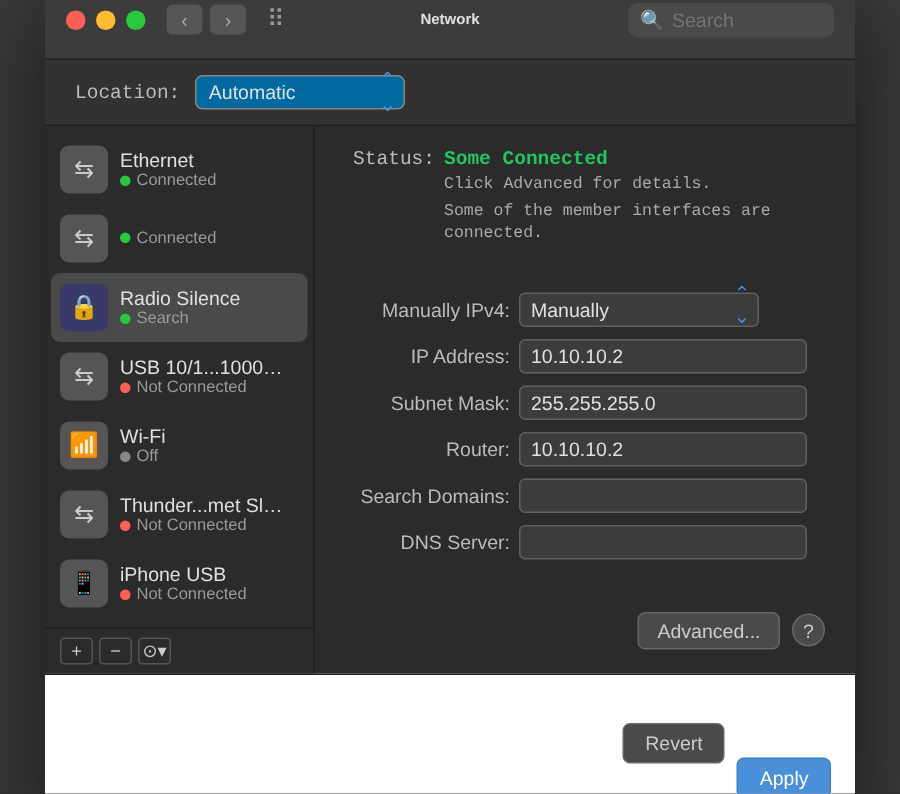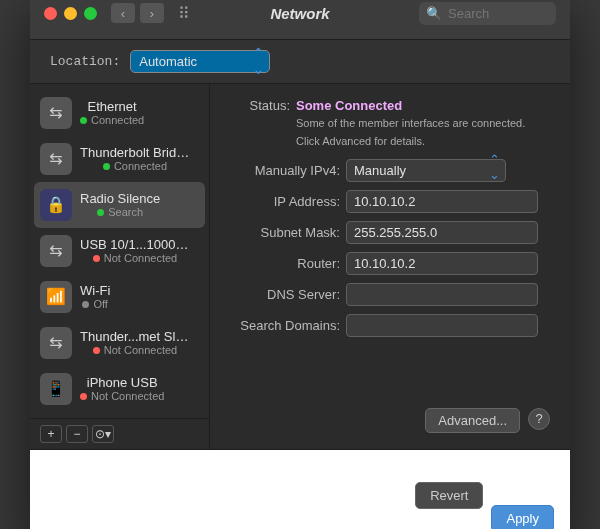--- a/index.html
+++ b/index.html
@@ -63,23 +63,22 @@
     .grid-icon {
       margin-left: 14px;
       color: #999;
       font-size: 16px;
     }
     .titlebar-title {
       position: absolute;
       left: 50%;
       transform: translateX(-50%);
       color: #e0e0e0;
-      font-size: 15px;
+      font-size: 10px;
       font-weight: 600;
-      font-style: italic;
     }
     .search-box {
       margin-left: auto;
       display: flex;
       align-items: center;
       background: #4a4a4a;
       border-radius: 6px;
       padding: 4px 8px;
       gap: 5px;
     }
@@ -155,21 +154,20 @@
       align-items: center;
       justify-content: center;
       color: #ccc;
       font-size: 16px;
       flex-shrink: 0;
     }
     .net-icon.vpn { background: #3a3a6a; }
     .net-info {
       display: flex;
       flex-direction: column;
-      align-items: center;
     }
     .net-name {
       color: #e0e0e0;
       font-size: 13px;
       font-weight: 500;
       white-space: nowrap;
       overflow: hidden;
       text-overflow: ellipsis;
       max-width: 110px;
     }
@@ -206,36 +204,37 @@
       height: 18px;
       border-radius: 3px;
       cursor: pointer;
       font-size: 12px;
       display: flex;
       align-items: center;
       justify-content: center;
       padding: 0;
     }
     .status-section {
-      margin-bottom: 0;
+      margin-bottom: 20px;
+      font-family: Liberation Mono, monospace;
     }
     .status-row {
       display: flex;
       align-items: flex-start;
       gap: 6px;
     }
     .status-row .field-label {
       color: #bbb;
       font-size: 13px;
       text-align: right;
       min-width: 60px;
       font-weight: 500;
     }
     .status-connected {
-      color: #f0abfc;
+      color: #22c55e;
       font-size: 13px;
       font-weight: 600;
     }
     .status-desc {
       color: #aaa;
       font-size: 11px;
       margin-top: 3px;
       margin-left: 66px;
       line-height: 1.4;
     }
@@ -343,20 +342,21 @@
     }
     .detail-wrapper {
       flex: 1;
       display: flex;
       flex-direction: column;
       padding: 14px 20px 12px 20px;
     }
     .spacer { flex: 1; }
     .advanced-row {
       display: flex;
+      align-items: center;
       justify-content: flex-end;
       gap: 8px;
       margin-bottom: 4px;
     }
     .main-body {
       display: flex;
       flex: 1;
     }
     .sidebar-outer {
       display: flex;
@@ -416,21 +416,20 @@
             <div class="net-status">
               <div class="status-dot dot-green"></div>
               <span class="net-status-text">Connected</span>
             </div>
           </div>
         </div>
 
         <div class="net-item">
           <div class="net-icon">⇆</div>
           <div class="net-info">
-            <span class="net-name">Thunderbolt Bridge</span>
             <div class="net-status">
               <div class="status-dot dot-green"></div>
               <span class="net-status-text">Connected</span>
             </div>
           </div>
         </div>
 
         <div class="net-item selected">
           <div class="net-icon vpn">🔒</div>
           <div class="net-info">
@@ -494,22 +493,22 @@
       </div>
     </div>
 
     <div class="detail-wrapper">
 
       <div class="status-section">
         <div class="status-row">
           <span class="field-label">Status:</span>
           <span class="status-connected">Some Connected</span>
         </div>
+        <div class="status-desc">Click Advanced for details.</div>
         <div class="status-desc">Some of the member interfaces are connected.</div>
-        <div class="status-desc">Click Advanced for details.</div>
       </div>
 
       <div class="form-section">
 
         <div class="form-row">
           <span class="form-label">Manually IPv4:</span>
           <div class="ipv4-select-wrapper">
             <select>
               <option>Manually</option>
               <option>Using DHCP</option>
@@ -528,26 +527,26 @@
           <span class="form-label">Subnet Mask:</span>
           <input class="form-input" type="text" value="255.255.255.0" style="">
         </div>
 
         <div class="form-row">
           <span class="form-label">Router:</span>
           <input class="form-input" type="text" value="10.10.10.2" style="">
         </div>
 
         <div class="form-row">
+          <span class="form-label">Search Domains:</span>
+          <input class="form-input" type="text" style="">
+        </div>
+
+        <div class="form-row">
           <span class="form-label">DNS Server:</span>
-          <input class="form-input" type="text" style="">
-        </div>
-
-        <div class="form-row">
-          <span class="form-label">Search Domains:</span>
           <input class="form-input" type="text" style="">
         </div>
       </div>
 
       <div class="spacer"></div>
 
       <div class="advanced-row">
         <button class="advanced-btn">Advanced...</button>
         <button class="question-btn">?</button>
       </div>

